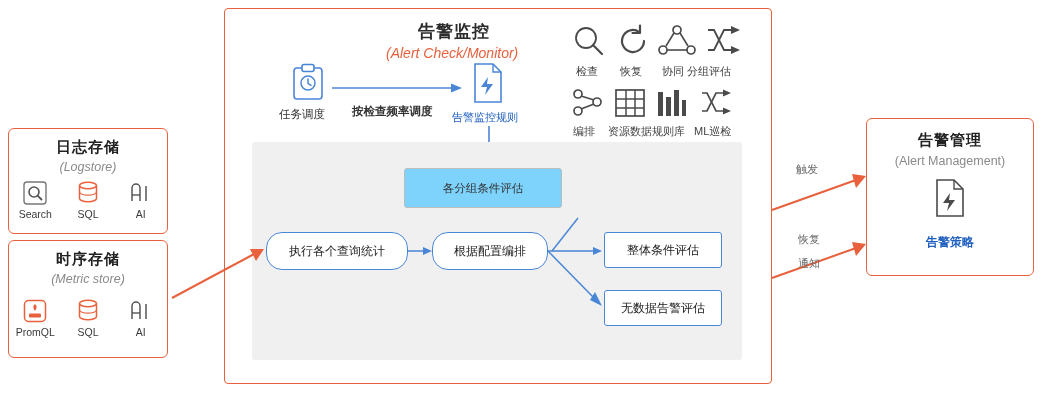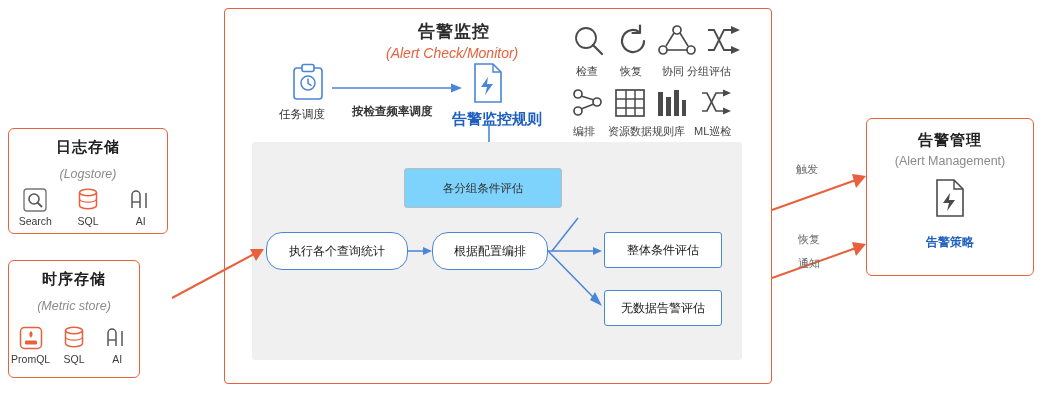--- a/index.html
+++ b/index.html
@@ -12,35 +12,35 @@
   }
   .stage{position:absolute;left:0;top:0;width:1044px;height:400px;}
   .box{position:absolute;box-sizing:border-box;}
 
   
   .lcard{
     border:1.5px solid #e8603c;border-radius:6px;background:#fff;
     display:flex;flex-direction:column;align-items:center;
   }
   .lcard .t1{font-size:15px;color:#222;font-weight:bold;margin-top:9px;letter-spacing:1px;}
-  .lcard .t2{font-size:12.5px;color:#8a8a8a;font-style:italic;margin-top:10px;}
+  .lcard .t2{font-size:12.5px;color:#8a8a8a;font-style:italic;margin-top:3px;}
   .icrow{display:flex;justify-content:space-around;width:100%;margin-top:6px;}
   .ic{display:flex;flex-direction:column;align-items:center;width:52px;}
   .ic .lbl{font-size:10.5px;color:#3a3a3a;margin-top:2px;}
 
   
   .frame{border:1.6px solid #e8603c;border-radius:4px;background:#fff;}
   .gbox{background:#f0f0f0;border-radius:3px;}
 
   
   .maintitle{position:absolute;font-size:17px;color:#2b2b2b;font-weight:bold;letter-spacing:1px;}
   .subtitle{position:absolute;font-size:14px;color:#e8603c;font-style:italic;}
 
   .lab{position:absolute;font-size:11.5px;color:#333;white-space:nowrap;}
-  .lab-blue{position:absolute;font-size:15px;color:#1f5fbf;white-space:nowrap;font-weight:bold;}
+  .lab-blue{position:absolute;font-size:11px;color:#1f5fbf;white-space:nowrap;font-weight:normal;}
   .lab-sm{position:absolute;font-size:11px;color:#444;white-space:nowrap;}
 
   
   .pill{
     position:absolute;box-sizing:border-box;border:1.3px solid #4a86d6;border-radius:16px;
     background:#fff;display:flex;align-items:center;justify-content:center;
     font-size:12px;color:#222;white-space:nowrap;
   }
   .sqbox{
     position:absolute;box-sizing:border-box;border:1.3px solid #4a86d6;border-radius:3px;
@@ -97,21 +97,21 @@
         <svg width="26" height="26" viewBox="0 0 26 26">
           <path d="M4 21 V8 a4 4 0 0 1 8 0 V21" fill="none" stroke="#555" stroke-width="1.5"></path>
           <line x1="4" y1="15" x2="12" y2="15" stroke="#555" stroke-width="1.4"></line>
           <line x1="18" y1="6" x2="18" y2="21" stroke="#555" stroke-width="1.5"></line>
         </svg>
         <div class="lbl">AI</div>
       </div>
     </div>
   </div>
 
-  <div class="box lcard" style="left:8px;top:260px;width:132px;height:118px;">
+  <div class="box lcard" style="left:8px;top:240px;width:160px;height:118px;">
     <div class="t1">时序存储</div>
     <div class="t2">(Metric store)</div>
     <div class="icrow" style="margin-top:12px;">
       <div class="ic">
         <svg width="26" height="26" viewBox="0 0 26 26">
           <rect x="2.5" y="2.5" width="21" height="21" rx="4" fill="none" stroke="#e8603c" stroke-width="1.5"></rect>
           <path d="M13 6 c3 3 1 5 0 7 c-1.2-2-3-4 0-7 z" fill="#e8603c"></path>
           <rect x="7" y="15.5" width="12" height="4" rx="1.2" fill="#e8603c"></rect>
         </svg>
         <div class="lbl">PromQL</div>

